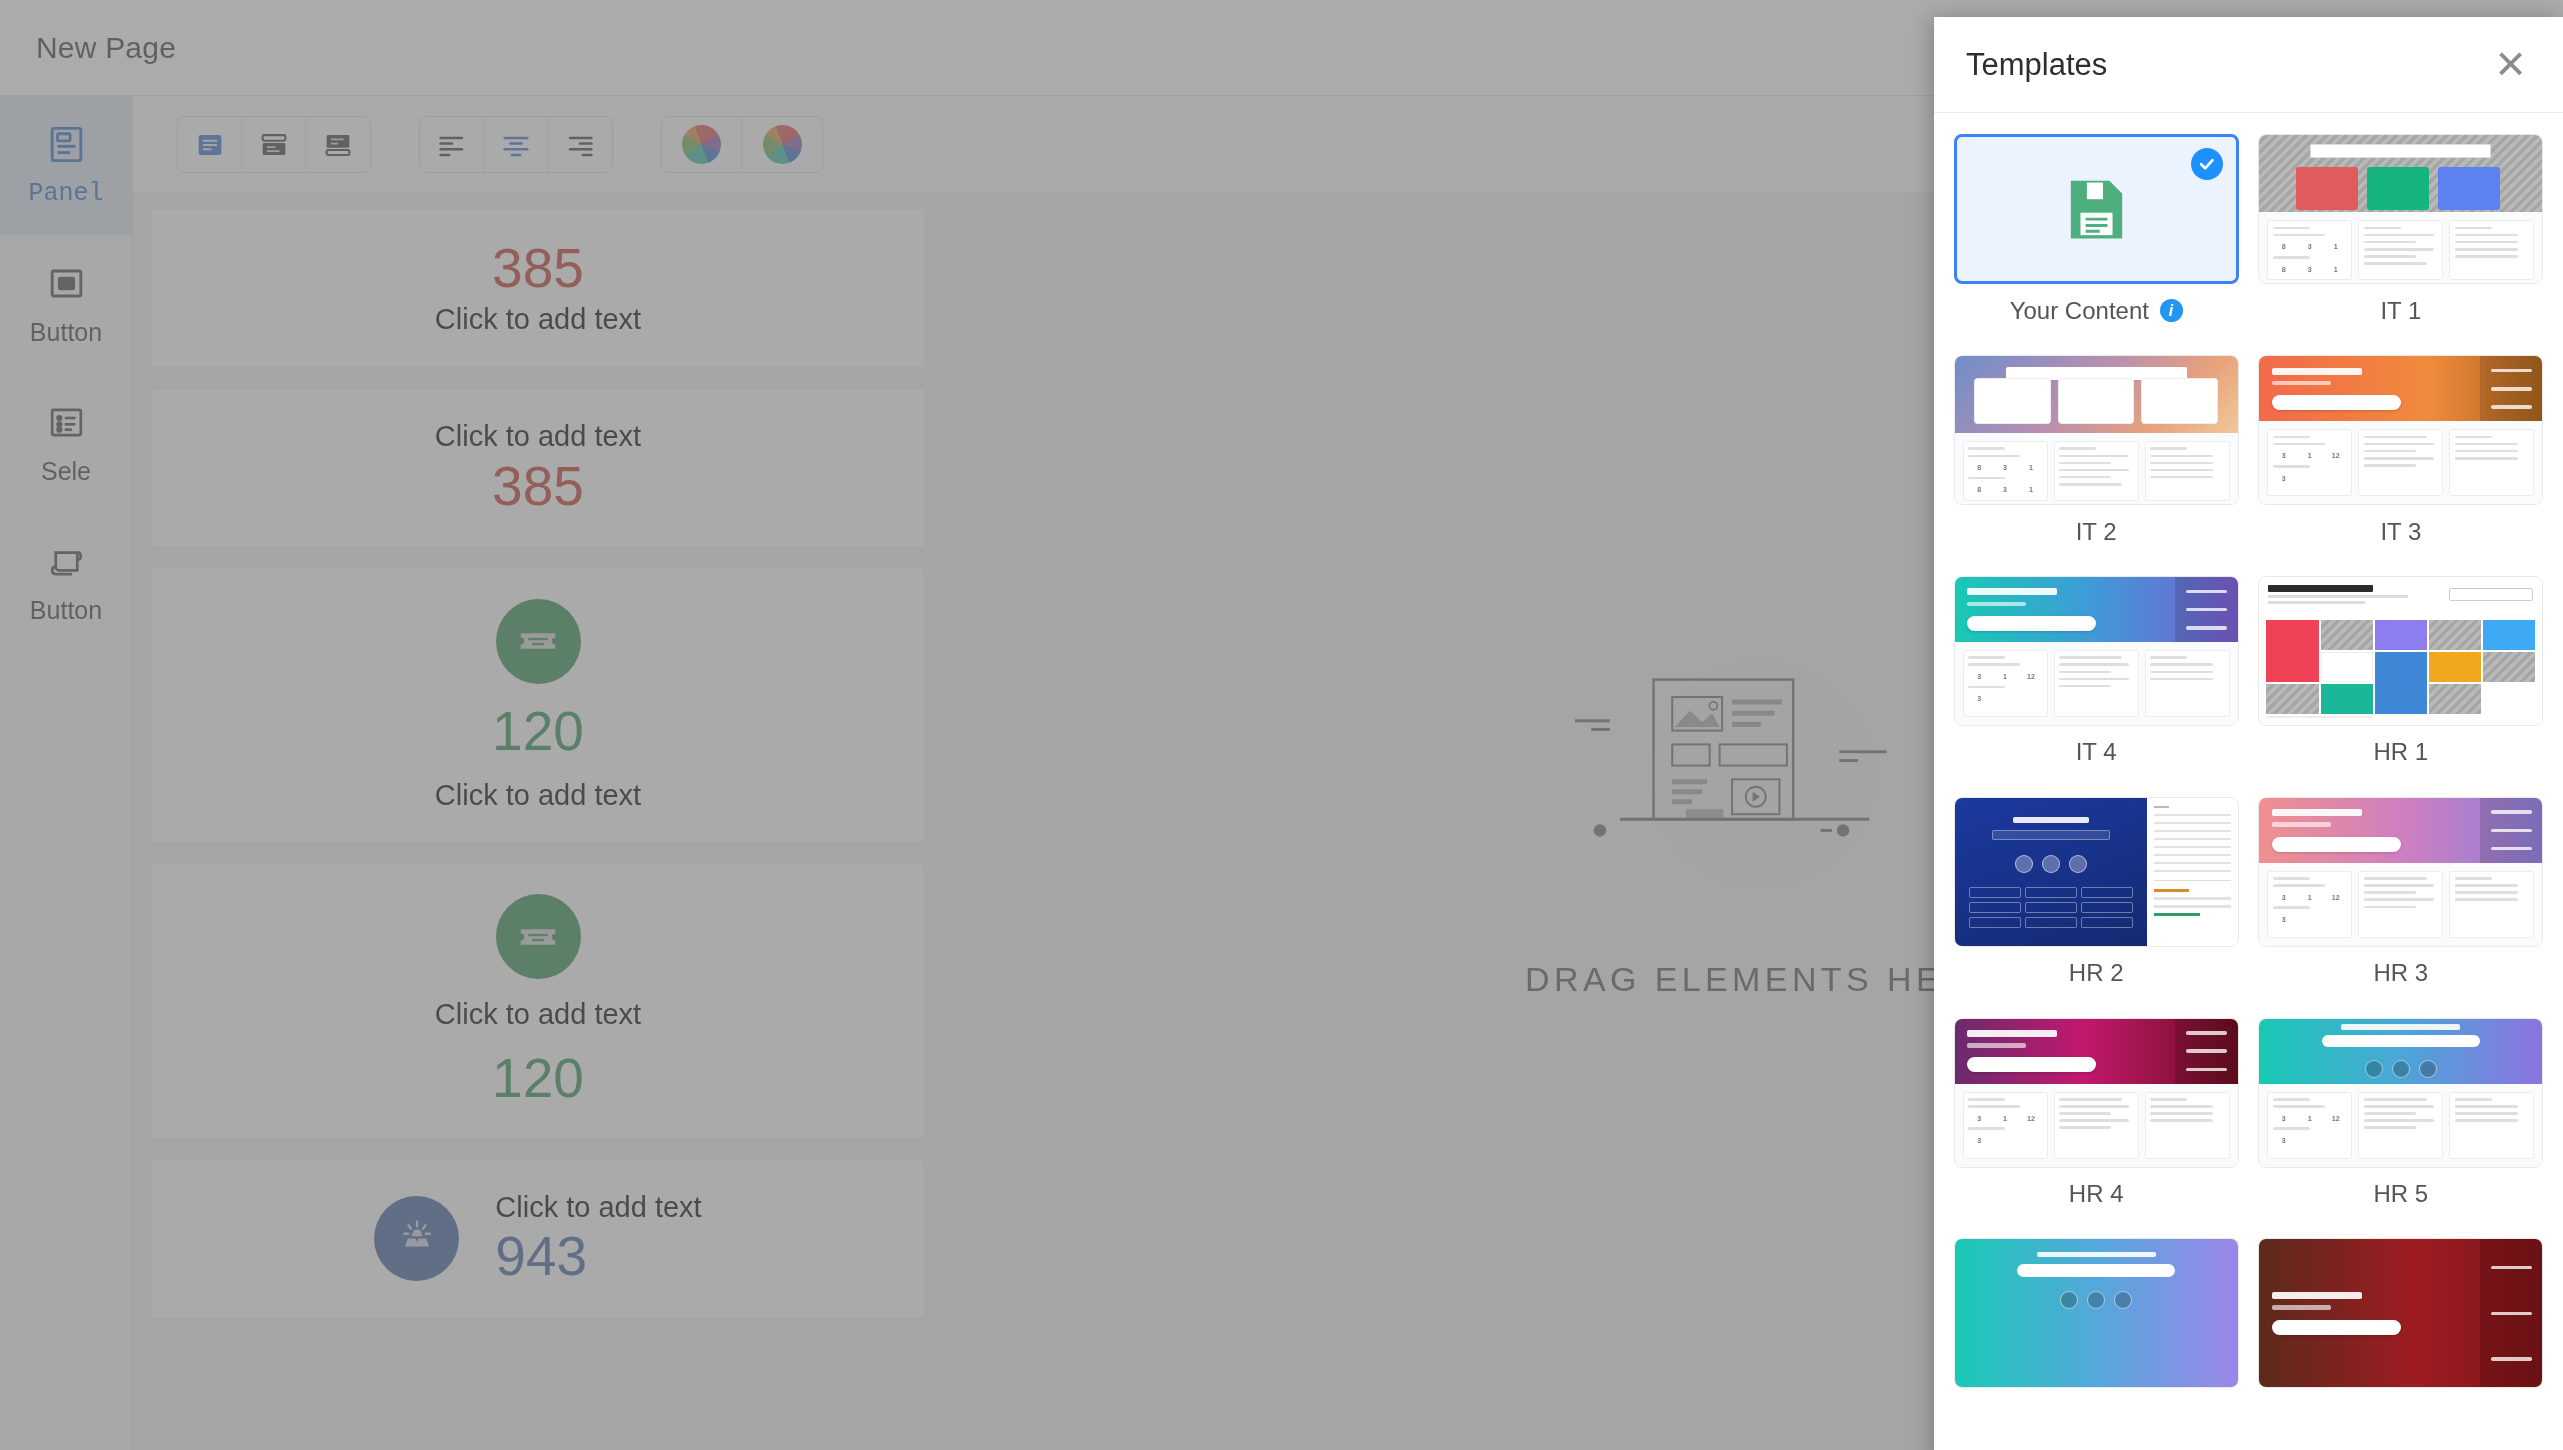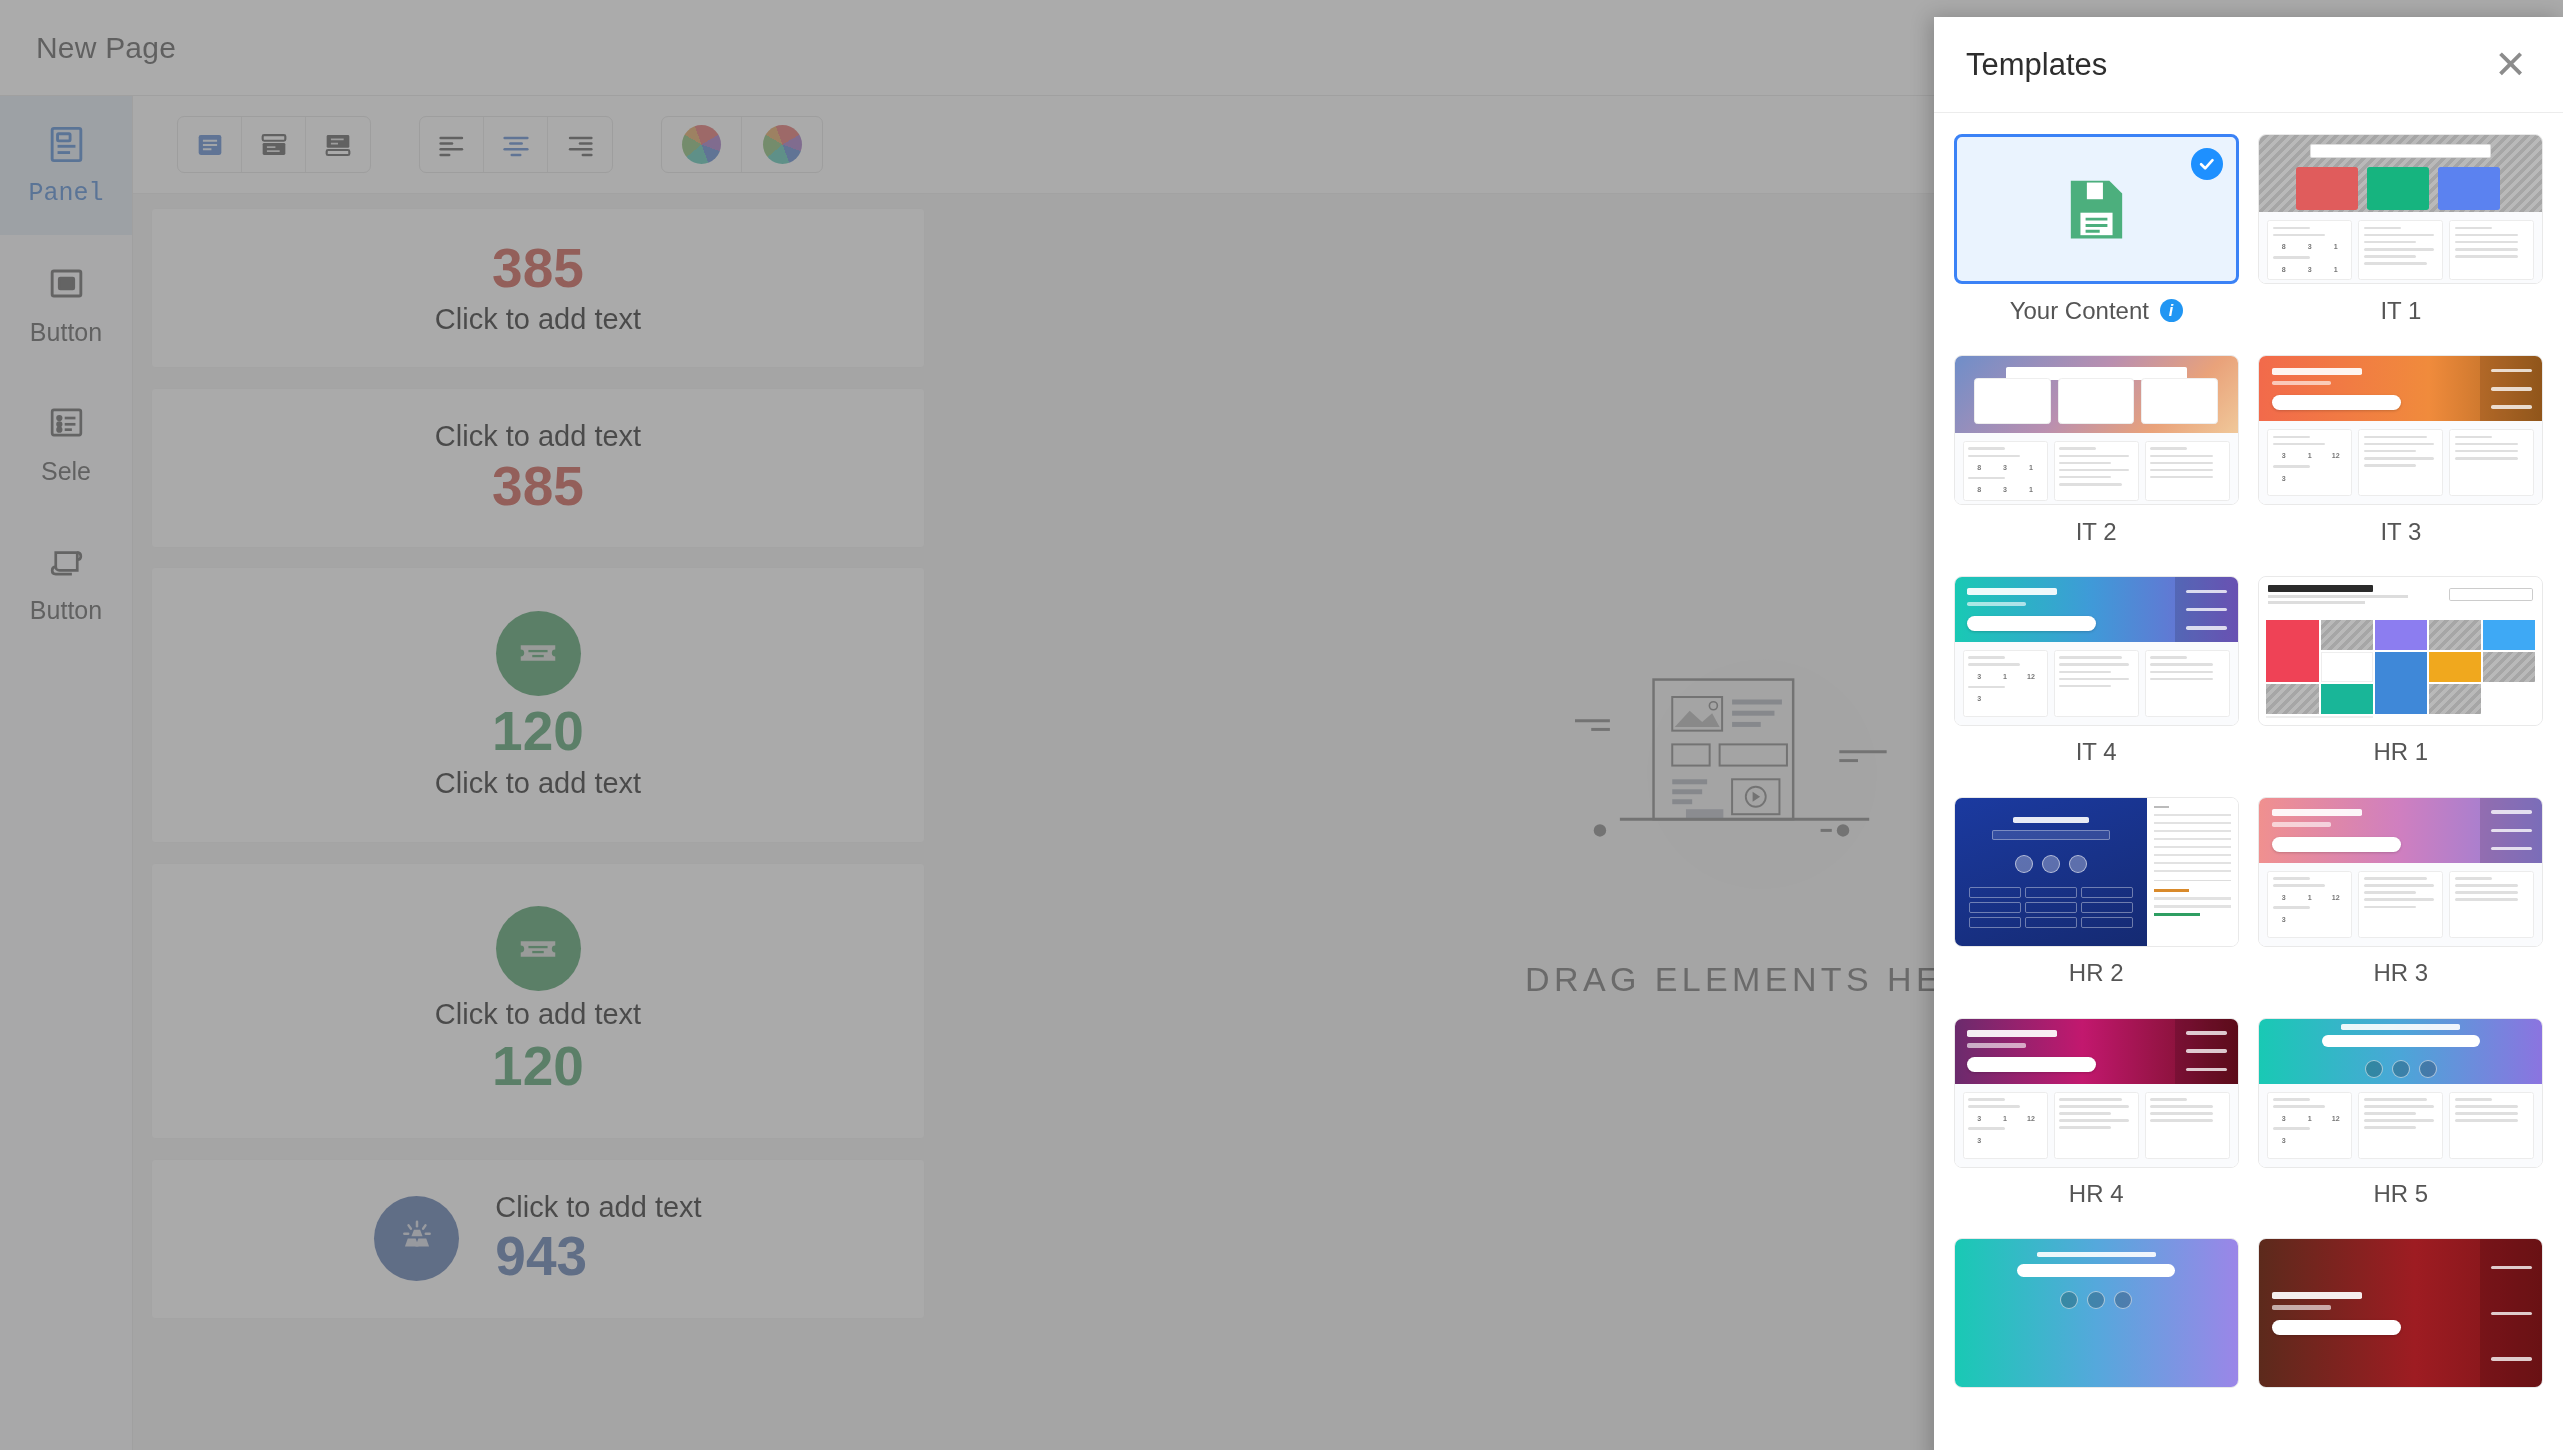--- a/index.html
+++ b/index.html
@@ -60,25 +60,25 @@
   }
 
   
   .canvas { position:absolute; left:133px; top:194px; right:0; bottom:0; background:#efefef; overflow:hidden; z-index:2; }
   .col-left { position:absolute; left:18px; top:14.2px; width:774px; }
   .card {
     background:#fbfbfb; border:0.9px solid #ededed; border-radius:3.6px;
     margin-bottom:19.6px; display:flex; flex-direction:column; align-items:center; justify-content:center;
     text-align:center;
   }
-  .card .big-num { font-weight:bold; line-height:1.05; }
+  .card .big-num { font-weight:normal; line-height:1.05; }
   .card .sub { font-size:29px; color:#000000; }
   .card-a { height:160px; gap:5.3px; }
   .card-a .big-num { font-size:55px; color:#c0392b; }
-  .card-c { height:276px; gap:7px; }
+  .card-c { height:276px; gap:19px; }
   .card-c .big-num { font-size:55px; color:#2e8b4f; }
   .badge { width:85px; height:85px; border-radius:50%; display:flex; align-items:center; justify-content:center; }
   .badge svg { display:block; }
   .badge.green { background:#2f8b4d; }
   .badge.blue  { background:#3c5f9e; }
   .card-e { height:160px; flex-direction:row; gap:36px; justify-content:center; }
   .card-e .etext { display:flex; flex-direction:column; align-items:flex-start; gap:3.6px; }
   .card-e .big-num { font-size:55px; color:#3c5f9e; }
 
   

